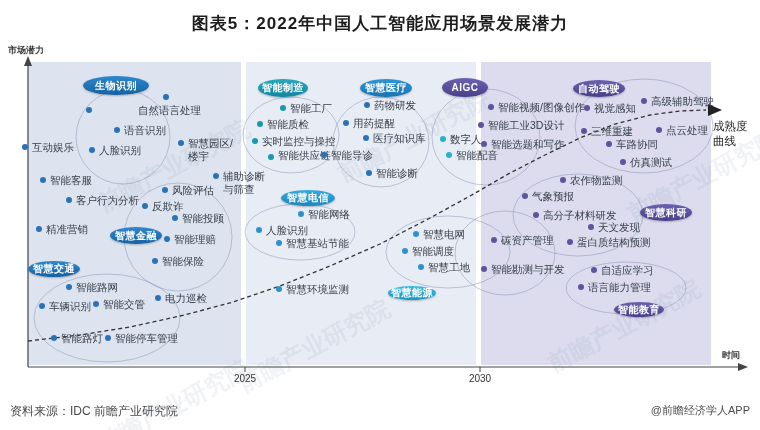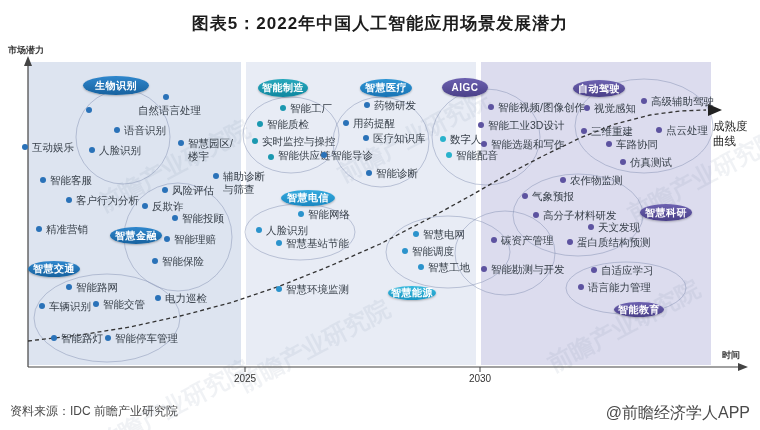--- a/index.html
+++ b/index.html
@@ -11,21 +11,21 @@
   .axis-label{position:absolute;font-size:9px;font-weight:bold;color:#333;}
   .tick-label{position:absolute;font-size:10px;color:#333;transform:translateX(-50%);}
   .curve-label{position:absolute;font-size:11.5px;color:#222;line-height:15px;white-space:pre-line;}
   .item{position:absolute;display:flex;align-items:flex-start;gap:4px;}
   .item .dot{width:6px;height:6px;border-radius:50%;margin-top:3px;flex:none;}
   .item .lbl{font-size:10.5px;color:#38404a;line-height:12.5px;white-space:pre-line;}
   .badge{position:absolute;display:flex;align-items:center;justify-content:center;
          border-radius:50%;color:#fff;font-size:10px;font-weight:bold;
          box-shadow:0 1px 2px rgba(0,0,0,.25);letter-spacing:.5px;}
   .footer-src{position:absolute;left:10px;top:403px;font-size:12px;color:#4a4a4a;}
-  .footer-credit{position:absolute;right:10px;top:403px;font-size:16px;color:#4a4a4a;}
+  .footer-credit{position:absolute;right:10px;top:403px;font-size:11px;color:#4a4a4a;}
   .wm{position:absolute;font-size:24px;color:rgba(120,135,165,.11);font-weight:bold;
       transform:rotate(-28deg);pointer-events:none;white-space:nowrap;}
   svg#chart-svg{position:absolute;left:0;top:0;}
   .cluster-ellipse{fill:none;stroke:rgba(125,138,172,.45);stroke-width:1;}
 </style>
 </head>
 <body>
 
 <div id="stage">
     <div class="panel" style="left: 481px; top: 62px; width: 230px; height: 303px; background: rgb(220, 220, 238);"></div>

